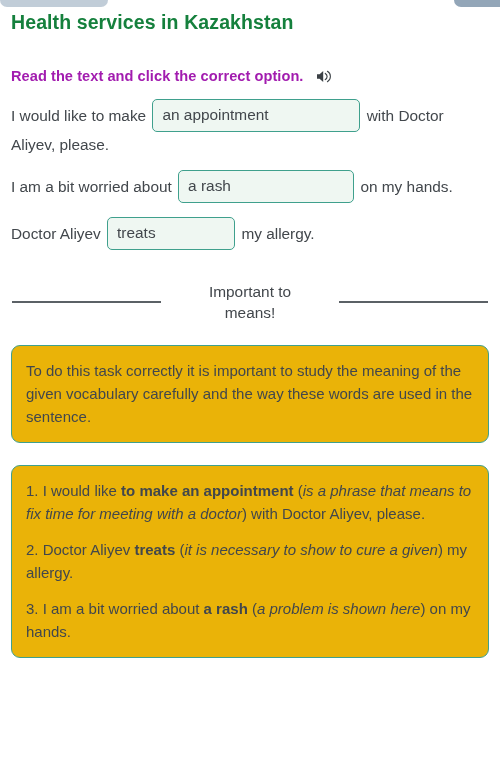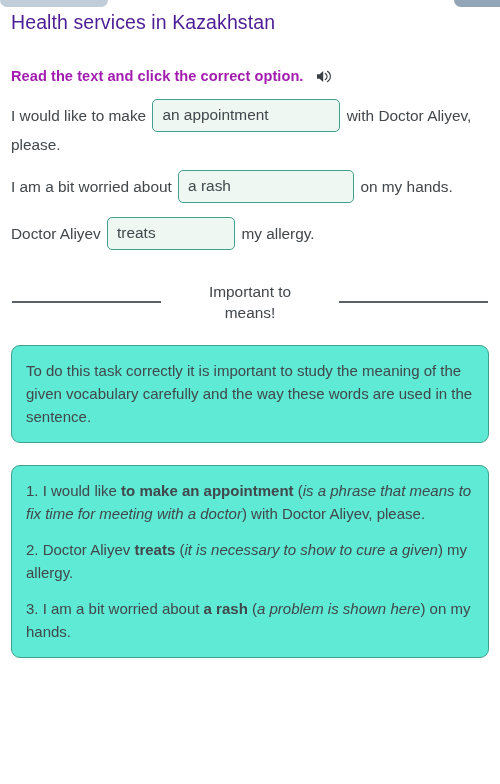--- a/index.html
+++ b/index.html
@@ -44,22 +44,22 @@
     position: relative;
     padding: 0 11px;
     box-sizing: border-box;
     width: 500px;
   }
 
   
   .page-title {
     font-size: 19.5px;
     line-height: 26px;
-    color: #4c1d95;
-    font-weight: 400;
+    color: #15803d;
+    font-weight: 700;
     margin: 9px 0 0 0;
     letter-spacing: .1px;
   }
 
   
   .instruction-row {
     display: flex;
     align-items: center;
     margin-top: 33px;
   }
@@ -96,21 +96,21 @@
     border: 1.6px solid #3fa08d;
     border-radius: 5px;
     color: #42474c;
     font-size: 15.4px;
     line-height: 20px;
     padding: 5px 9px 6px 9px;
     margin: 0 2px;
     position: relative;
     top: -1px;
   }
-  .gap-box.w-appointment { width: 188px; }
+  .gap-box.w-appointment { width: 208px; }
   .gap-box.w-treats { width: 128px; }
   .gap-box.w-rash { width: 176px; }
 
   
   .section-head {
     display: flex;
     align-items: center;
     margin-top: 26px;
     gap: 0;
   }
@@ -128,21 +128,21 @@
     color: #42474c;
     text-align: center;
     white-space: normal;
   }
   .section-label.narrow { width: 130px; }
   .section-label.wide { width: 124px; }
 
   
   .callout {
     margin-top: 22px;
-    background: #5eead4;
+    background: #eab308;
     border: 1.6px solid #3fa08d;
     border-radius: 9px;
     padding: 13px 14px 14px 14px;
     box-sizing: border-box;
     font-size: 15px;
     line-height: 23px;
     color: #42474c;
   }
   .callout p {
     margin: 0;

